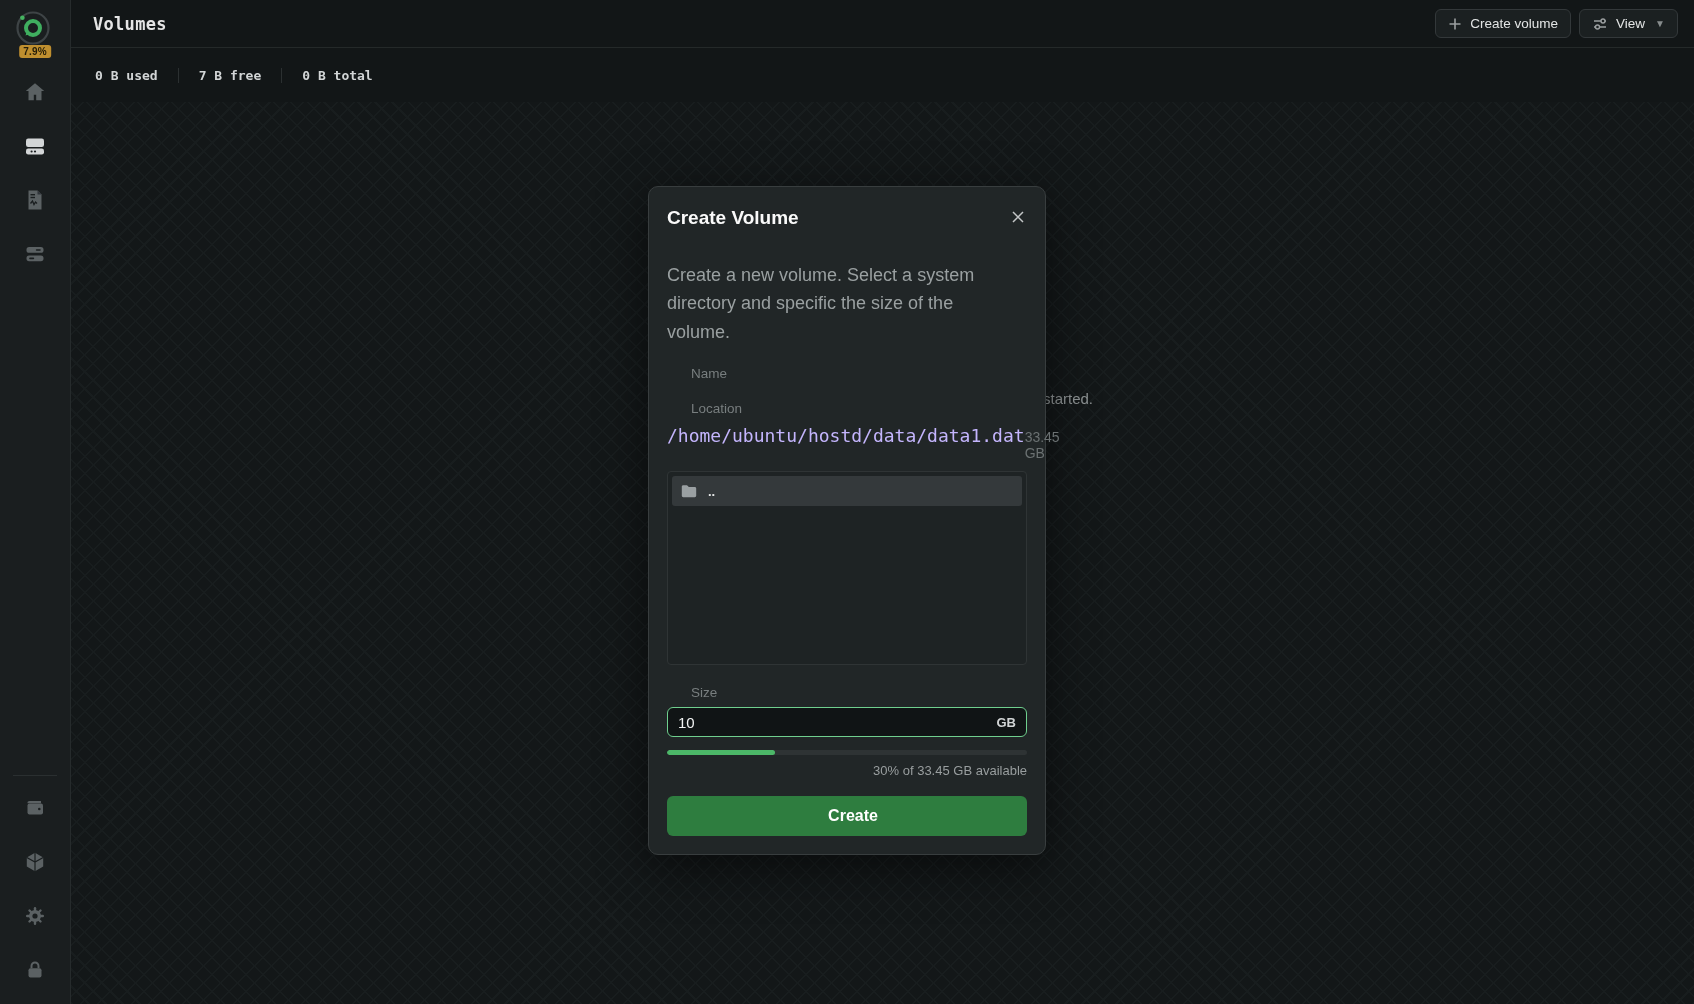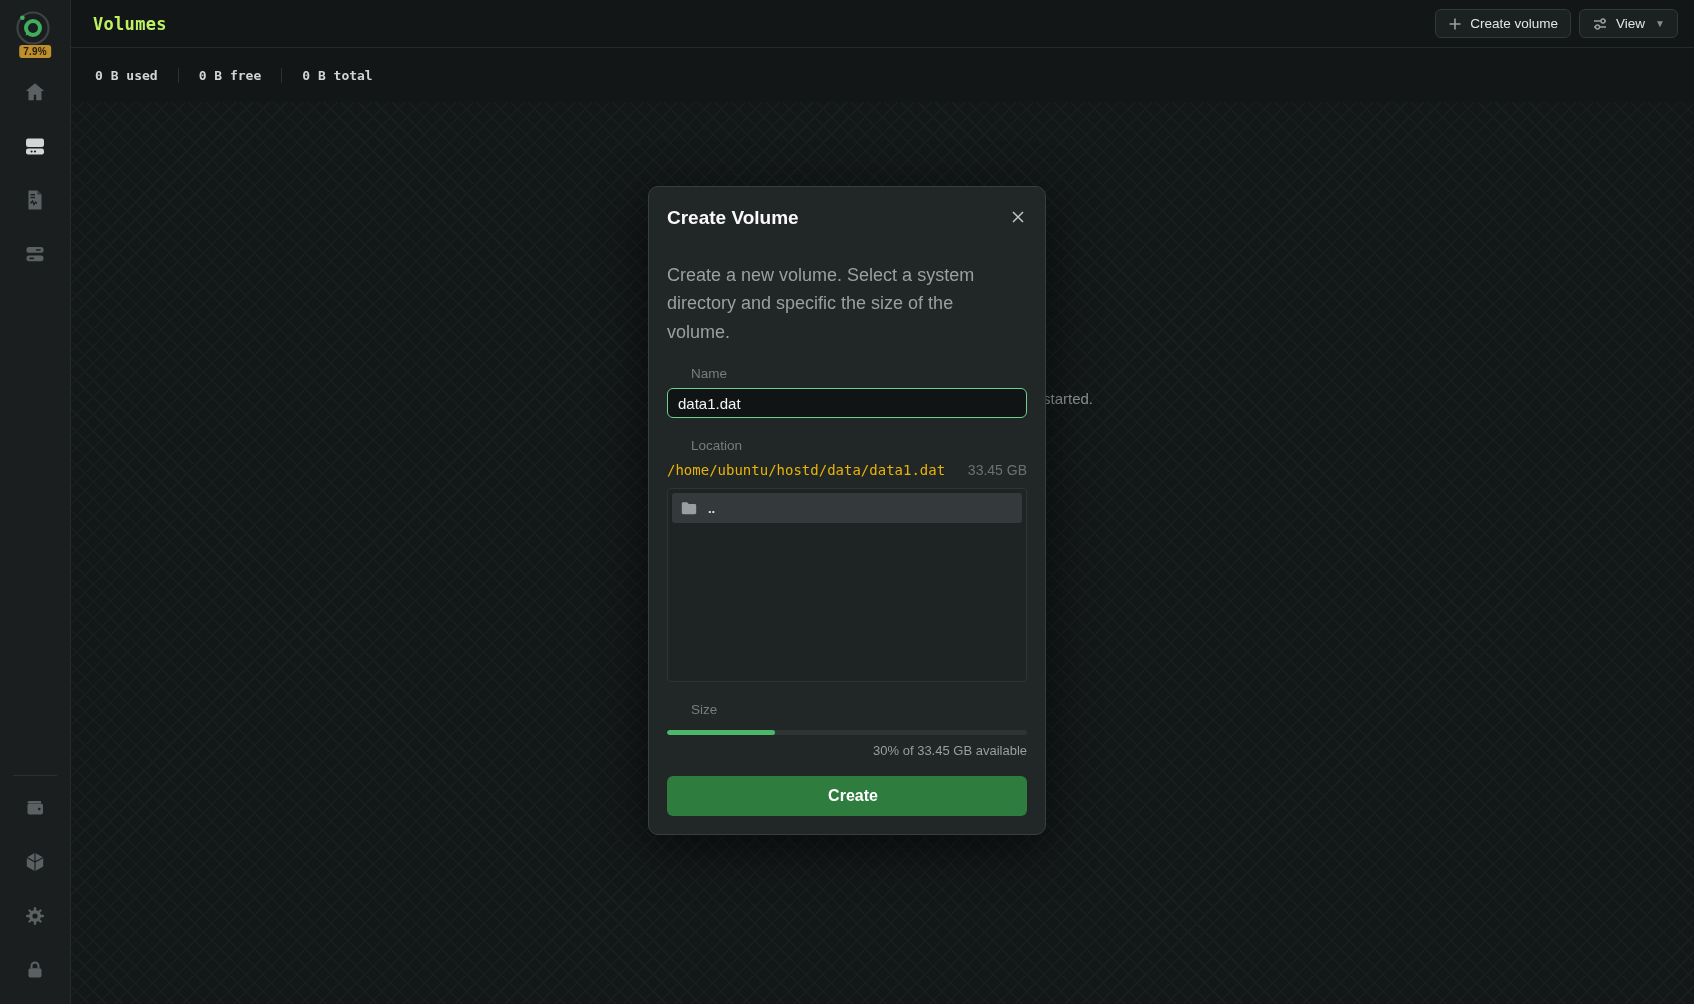--- a/index.html
+++ b/index.html
@@ -30,21 +30,21 @@
   .side-nav-bottom { display: flex; flex-direction: column; align-items: center; gap: 30px; margin-bottom: 22px; }
 
   
   .topbar {
     position: absolute; left: 71px; right: 0; top: 0; height: 48px;
     background: #121617; border-bottom: 1px solid #242929;
     display: flex; align-items: center; padding: 0 16px 0 22px; z-index: 2;
   }
   .page-title {
     font-family: "DejaVu Sans Mono", monospace; font-weight: 700;
-    font-size: 17px; color: #bef264; letter-spacing: .3px;
+    font-size: 17px; color: #e5e5e5; letter-spacing: .3px;
   }
   .topbar-actions { margin-left: auto; display: flex; gap: 8px; }
   .tb-btn {
     height: 29px; display: flex; align-items: center; gap: 8px;
     background: #1b2021; border: 1px solid #33383a; border-radius: 6px;
     padding: 0 12px; font-size: 13.5px; color: #e3e5e5; cursor: pointer;
   }
   .tb-btn .glyph { display: flex; align-items: center; }
   .caret { font-size: 10px; color: #878c8d; margin-left: 2px; }
 
@@ -97,21 +97,21 @@
     background: #101415; border: 1.5px solid #6fcf8e; border-radius: 6px;
     display: flex; align-items: center; padding: 0 10px;
   }
   .text-input input {
     background: transparent; border: none; outline: none; width: 100%;
     font-family: "Liberation Sans", sans-serif;
     font-size: 15px; font-weight: 500; color: #f2f3f3;
   }
   .unit { font-size: 13px; font-weight: 700; color: #d2d5d6; margin-left: 8px; }
   .location-row { margin-top: 9px; display: flex; align-items: baseline; }
-  .location-path { font-family: "DejaVu Sans Mono", monospace; font-size: 14px; color: #eab308; }
+  .location-path { font-family: "DejaVu Sans Mono", monospace; font-size: 18px; color: #c4b5fd; }
   .location-size { margin-left: auto; font-size: 14px; color: #6b7172; }
   .dir-browser {
     margin-top: 10px; height: 194px;
     background: #1e2324; border: 1px solid #2f3435; border-radius: 4px;
     overflow: hidden;
   }
   .dir-row {
     margin: 4px; height: 30px; background: #34393b; border-radius: 3px;
     display: flex; align-items: center; gap: 10px; padding: 0 8px; cursor: pointer;
   }
@@ -236,21 +236,21 @@
         </span>
         <span>View</span>
         <span class="caret">▼</span>
       </button>
     </div>
   </div>
 
   <div class="statsbar">
     <span class="stat">0 B used</span>
     <span class="stat-divider"></span>
-    <span class="stat">0 B free</span>
+    <span class="stat">7 B free</span>
     <span class="stat-divider"></span>
     <span class="stat">0 B total</span>
   </div>
 
   <div class="content">
     <div class="empty-state">Add a volume to get started.</div>
   </div>
 
   <div class="modal">
     <div class="modal-head">
@@ -258,40 +258,41 @@
       <div class="modal-close">
         <svg width="18" height="18" viewBox="0 0 18 18">
           <path d="M4 4l10 10M14 4L4 14" stroke="#c3c6c7" stroke-width="1.5"></path>
         </svg>
       </div>
     </div>
 
     <div class="modal-desc">Create a new volume. Select a system directory and specific the size of the volume.</div>
 
     <div class="field-label">Name</div>
-    <div class="text-input">
-      <input type="text" value="data1.dat" style="">
-    </div>
 
     <div class="field-label">Location</div>
     <div class="location-row">
       <span class="location-path">/home/ubuntu/hostd/data/data1.dat</span>
       <span class="location-size">33.45 GB</span>
     </div>
 
     <div class="dir-browser">
       <div class="dir-row">
         <svg width="18" height="18" viewBox="0 0 20 18">
           <path d="M2 4.2c0-.9.7-1.6 1.6-1.6h4.2l2 2h6.6c.9 0 1.6.7 1.6 1.6v8.2c0 .9-.7 1.6-1.6 1.6H3.6c-.9 0-1.6-.7-1.6-1.6z" fill="#9aa0a2"></path>
         </svg>
         <span class="dir-row-label">..</span>
       </div>
     </div>
 
     <div class="field-label">Size</div>
+    <div class="text-input">
+      <input type="text" value="10" style="">
+      <span class="unit">GB</span>
+    </div>
 
     <div class="progress-track">
       <div class="progress-fill" style="width: 30%;"></div>
     </div>
     <div class="avail-text">30% of 33.45 GB available</div>
 
     <button class="create-btn">Create</button>
   </div>
 
 </div>

